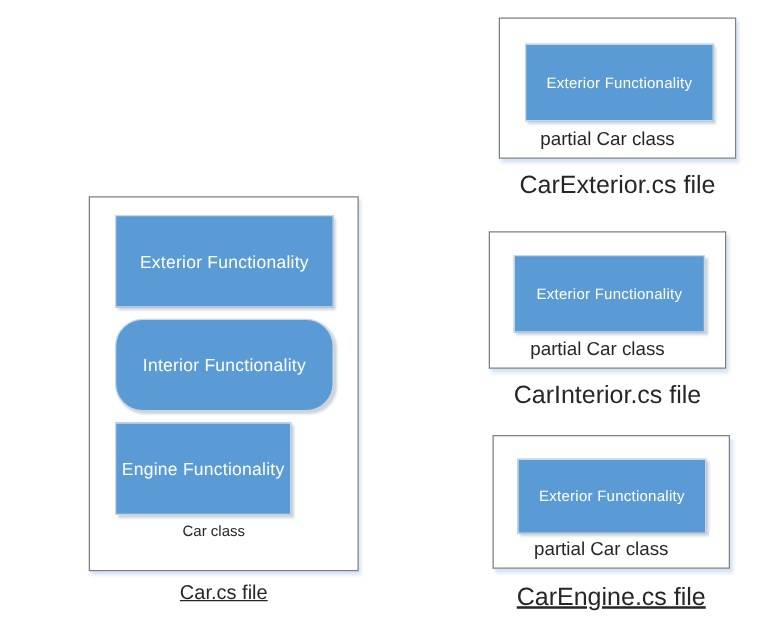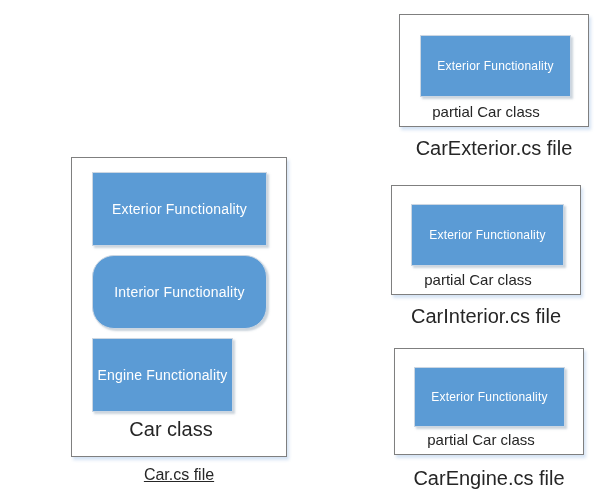--- a/index.html
+++ b/index.html
@@ -47,21 +47,21 @@
   }
   .class-label {
     position: absolute;
     left: 0;
     right: 16px;
     text-align: center;
     color: #262626;
     font-size: 15px;
   }
   .class-label.big {
-    font-size: 20px;
+    font-size: 12px;
   }
   .file-caption {
     margin-top: 10px;
     text-align: center;
     color: #262626;
     font-size: 20px;
   }
   .file-caption.big {
     font-size: 16px;
     margin-top: 9px;
@@ -109,16 +109,16 @@
     <div class="file-caption">CarInterior.cs file</div>
   </section>
 
   <section class="file-group" style="left:347px; top:348px; width:190px;">
     <div class="class-container" style="width:190px; height:107px;">
       <div class="func-block small" style="left:19px; top:18px; width:151px; height:60px;">
         <span>Exterior Functionality</span>
       </div>
       <div class="class-label" style="top:82px;">partial Car class</div>
     </div>
-    <div class="file-caption" style="margin-top:12px;">CarEngine.cs file</div>
+    <div class="file-caption" style="margin-top:12px;text-decoration:underline;">CarEngine.cs file</div>
   </section>
 
 </div>
 
 </body></html>

